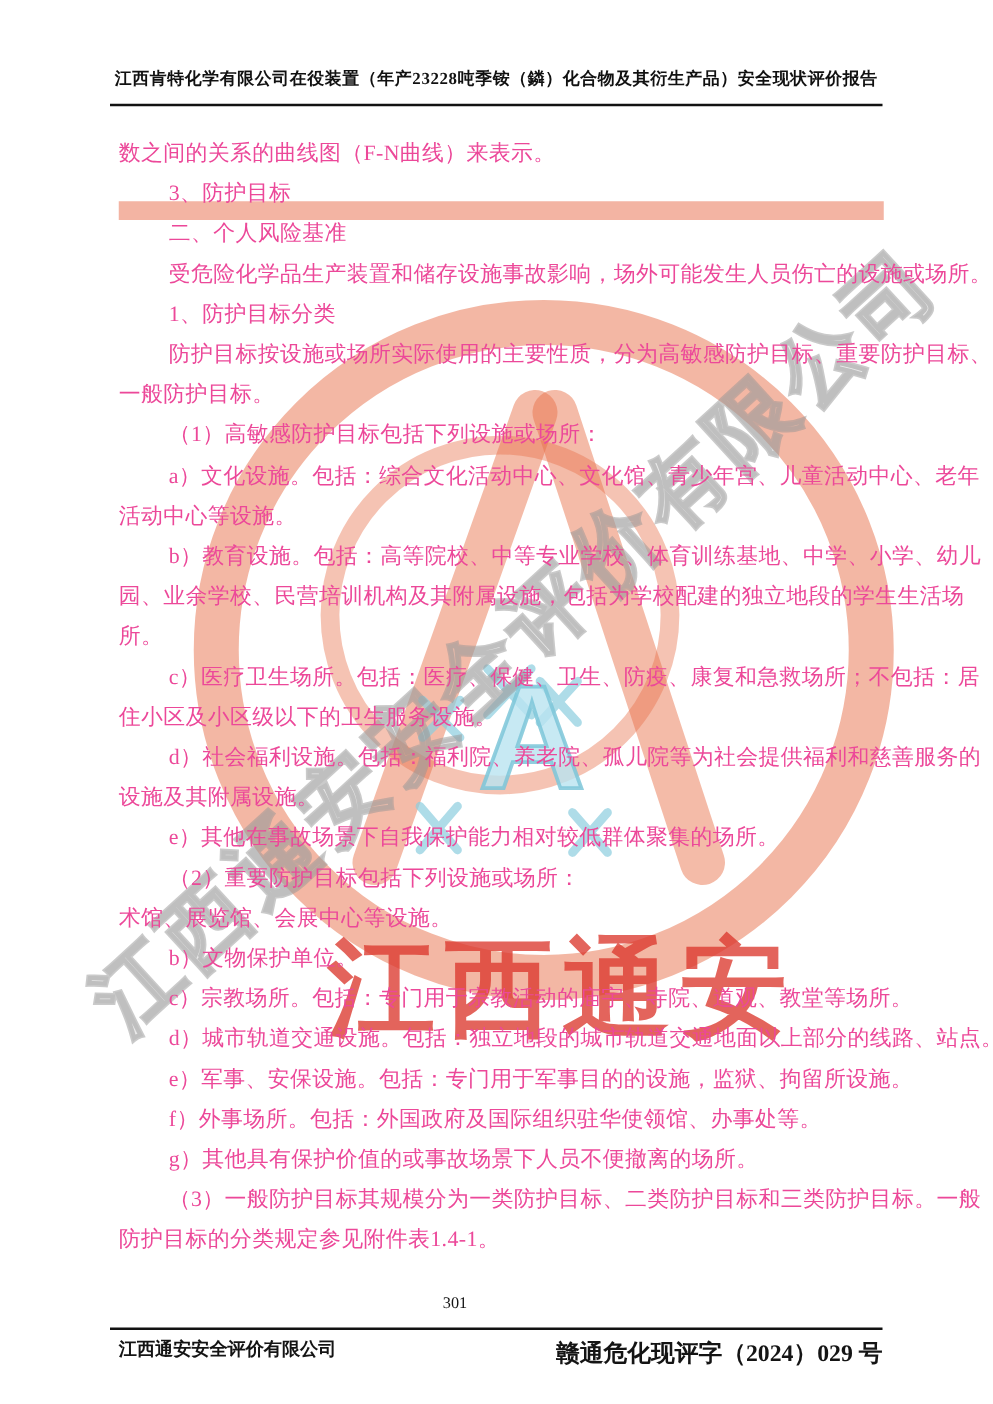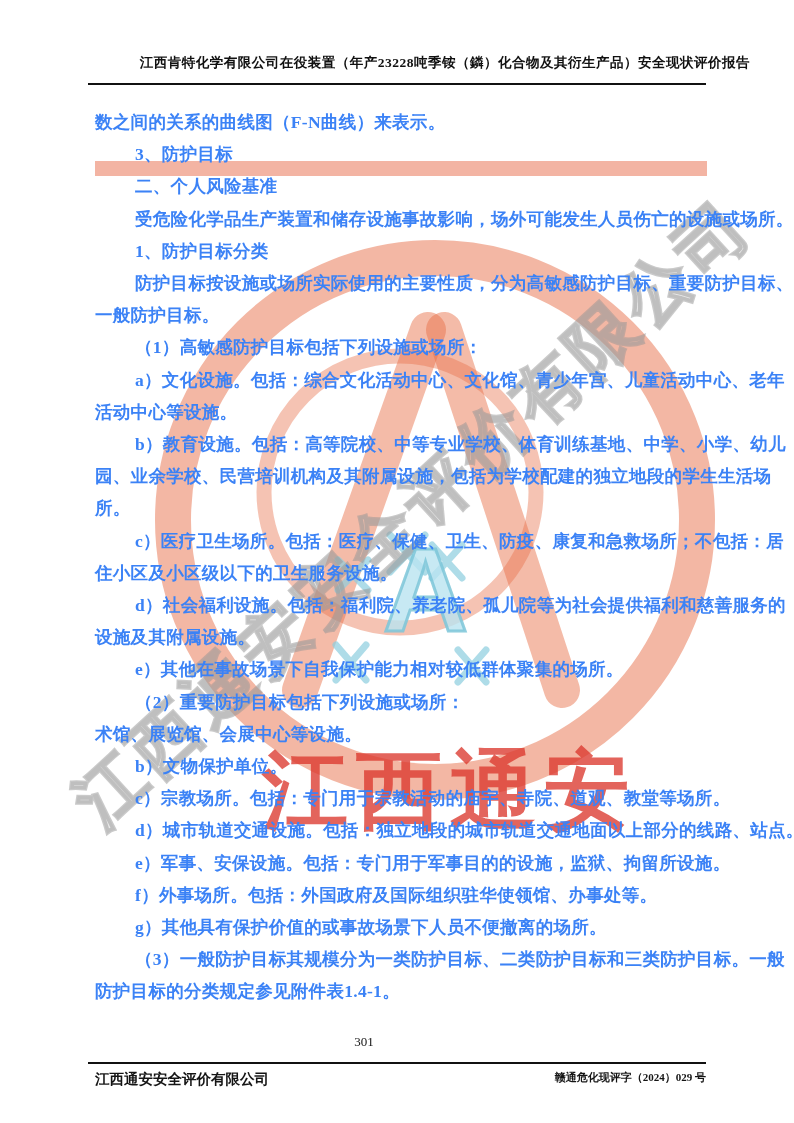--- a/index.html
+++ b/index.html
@@ -2,33 +2,33 @@
 <html><head>
 <meta charset="utf-8">
 <style>
   html,body{margin:0;padding:0;background:#ffffff;}
   .page{
     position:relative;width:794px;height:1123px;background:#ffffff;overflow:hidden;
     font-family:"Liberation Serif","DejaVu Serif",serif;color:#141414;
   }
   
   .header-title{
-    position:absolute;top:54px;left:44px;width:706px;text-align:right;
+    position:absolute;top:54px;left:44px;width:706px;text-align:center;
     font-size:13.5px;font-weight:600;letter-spacing:0.5px;color:#111;z-index:3;
   }
   .header-rule{position:absolute;top:83px;left:88px;width:618px;border-top:2.5px solid #111;z-index:3;}
   
   .content{position:absolute;top:106px;left:95px;width:614px;z-index:2;}
-  .line{font-size:17.5px;line-height:32.2px;white-space:nowrap;letter-spacing:0.3px;color:#3b82f6;font-weight:bold;}
+  .line{font-size:17.5px;line-height:32.2px;white-space:nowrap;letter-spacing:0.3px;color:#ec4899;}
   .line.indent{padding-left:40px;}
   
   .page-number{position:absolute;top:1034px;left:0;width:728px;text-align:center;font-size:13px;z-index:3;}
   .footer-rule{position:absolute;top:1062px;left:88px;width:618px;border-top:2px solid #111;z-index:3;}
   .footer-left{position:absolute;top:1070px;left:95px;font-size:14.5px;font-weight:600;z-index:3;}
-  .footer-right{position:absolute;top:1070px;right:88px;font-size:11px;font-weight:700;z-index:3;}
+  .footer-right{position:absolute;top:1070px;right:88px;font-size:19px;font-weight:700;z-index:3;}
   
   .wm-layer{position:absolute;inset:0;z-index:1;pointer-events:none;}
   .wm-band{position:absolute;left:95px;top:161px;width:612px;height:15px;background:rgba(232,105,72,0.5);}
   .wm-red-text{
     position:absolute;left:262px;top:733px;font-size:86px;font-weight:bold;letter-spacing:8px;
     color:rgba(219,57,46,0.78);white-space:nowrap;font-family:"Liberation Serif","DejaVu Serif",serif;text-align:right;
   }
   .wm-diagonal{
     position:absolute;left:85px;top:776px;height:72px;line-height:72px;white-space:nowrap;
     font-size:68px;font-weight:bold;letter-spacing:6px;

